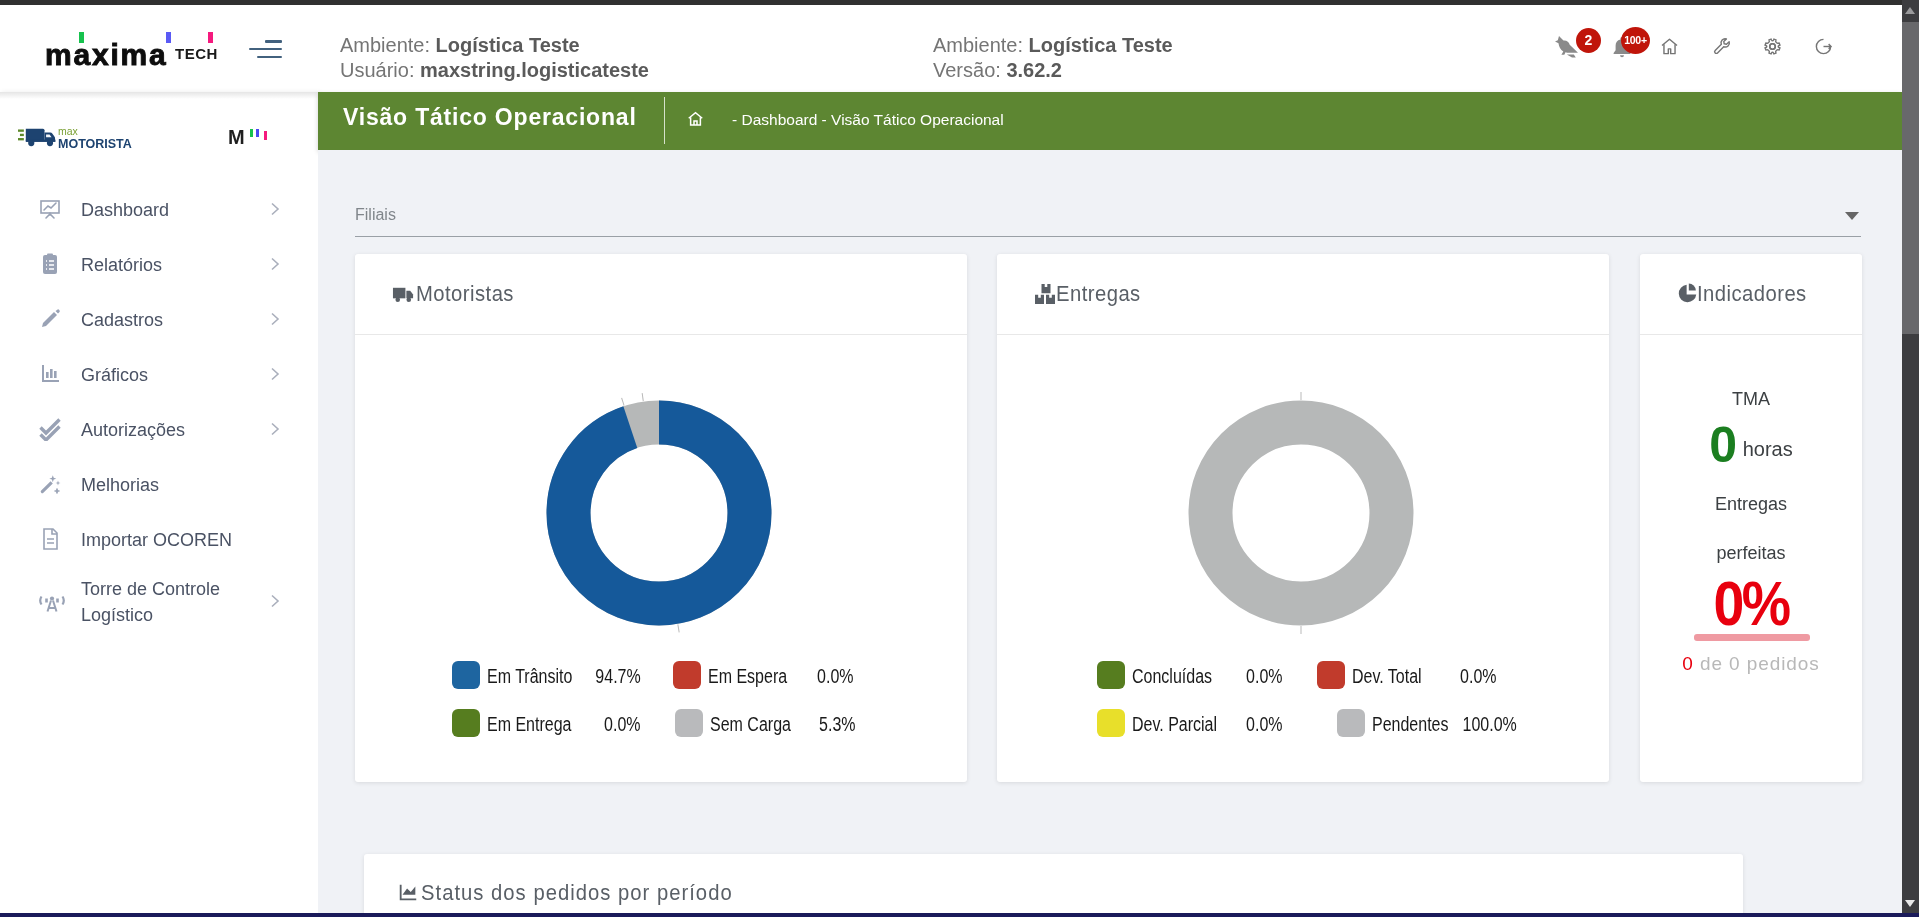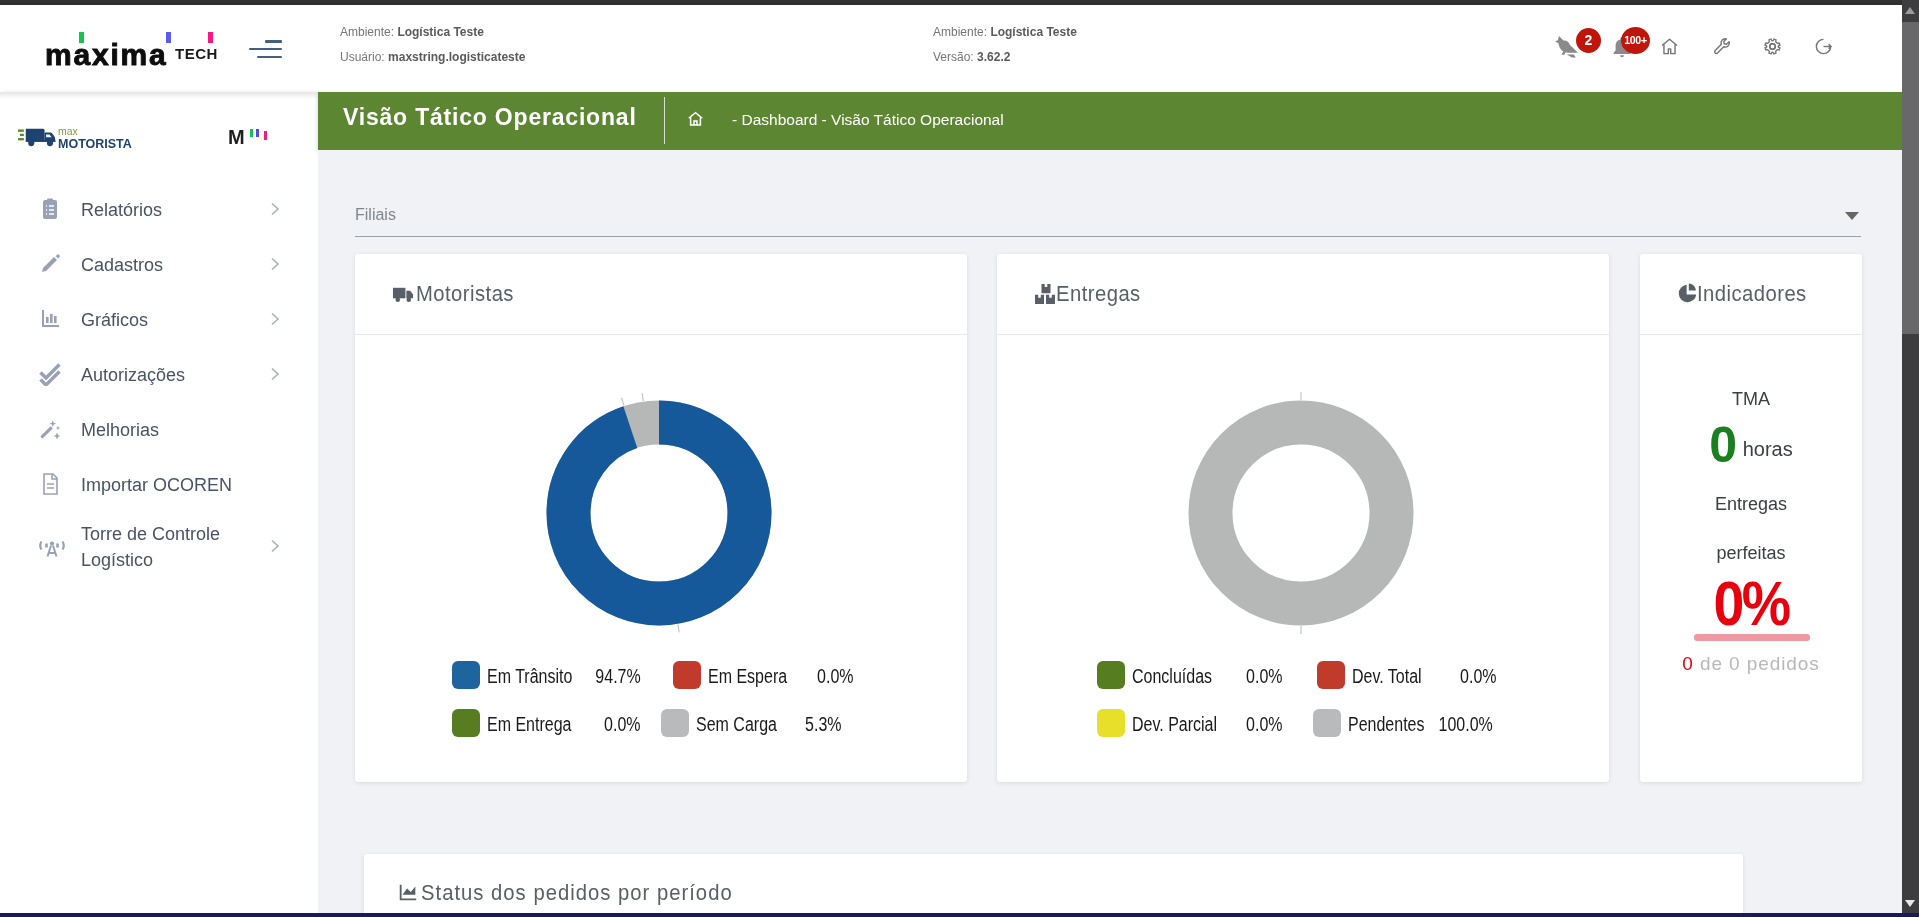--- a/index.html
+++ b/index.html
@@ -12,21 +12,21 @@
   .scrollbar { position:absolute; right:0; top:0; width:17px; height:917px; background:#3d3d40; z-index:60; }
   .scrollthumb { position:absolute; left:0; top:22px; width:17px; height:312px; background:#68686b; }
   .sarrow-up { position:absolute; top:7px; left:3px; width:0; height:0; border-left:5.5px solid transparent; border-right:5.5px solid transparent; border-bottom:7px solid #9a9a9c; }
   .sarrow-dn { position:absolute; bottom:10px; left:3px; width:0; height:0; border-left:5.5px solid transparent; border-right:5.5px solid transparent; border-top:7px solid #e8e8e8; }
   .botnavy { position:absolute; left:0; bottom:0; width:1919px; height:4px; background:#1a1a5a; z-index:70; }
 
   
   .logo { position:absolute; left:45px; top:30px; }
   .hamb { position:absolute; left:248px; top:39px; width:34px; height:22px; }
   .hamb div { position:absolute; right:0; height:2px; background:#42617e; border-radius:1px; }
-  .envcol { position:absolute; top:20px; font-size:12px; color:#757575; line-height:25px; }
+  .envcol { position:absolute; top:33px; font-size:20px; color:#757575; line-height:25px; }
   .envcol b { color:#5a5a5a; }
   .hicons { }
   .hico { position:absolute; }
   .badge { position:absolute; background:#c0150a; color:#fff; font-size:14px; font-weight:bold; text-align:center; }
 
   
   .slogo { position:absolute; left:18px; top:122px; }
   .mlogo { position:absolute; left:228px; top:126px; }
   .menu { position:absolute; left:0; top:181px; width:318px; }
   .mitem { position:relative; height:55px; display:flex; align-items:center; }
@@ -157,20 +157,33 @@
       <text x="0" y="18" font-size="20" font-weight="bold" fill="#1f1f1f">M</text>
       <rect x="22" y="3" width="3" height="8" fill="#17c24e"></rect>
       <rect x="28" y="3" width="3" height="8" fill="#4a4af0"></rect>
       <rect x="36" y="5" width="3" height="9" fill="#f51a7e"></rect>
     </svg>
   </div>
 
   <div class="menu">
     <div class="mitem">
       <span class="mi">
+      <svg width="24" height="24" viewBox="0 0 24 24" fill="none" stroke="#99a2b5" stroke-width="1.6">
+          <rect x="3" y="4" width="18" height="12"></rect>
+          <path d="M6 13l4-4 3 2 5-5" stroke-linecap="round"></path>
+          <path d="M12 16v2M8 21l4-4 4 4" stroke-linecap="round"></path>
+        </svg>
+      </span>
+      <span class="mt">Dashboard</span>
+      <span class="chev"><svg width="10" height="14" viewBox="0 0 10 14" fill="none" stroke="#aaafbc" stroke-width="1.6">
+          <path d="M2 1.5 8 7l-6 5.5"></path>
+        </svg></span>
+    </div>
+    <div class="mitem">
+      <span class="mi">
       <svg width="24" height="24" viewBox="0 0 24 24" fill="#99a2b5">
           <path d="M7 3h10a2 2 0 0 1 2 2v15a2 2 0 0 1-2 2H7a2 2 0 0 1-2-2V5a2 2 0 0 1 2-2z"></path>
           <rect x="9" y="1.5" width="6" height="4" rx="1" fill="#99a2b5"></rect>
           <g stroke="#fff" stroke-width="1.6">
             <path d="M8 9h1M11 9h5M8 13h1M11 13h5M8 17h1M11 17h5"></path>
           </g>
         </svg>
       </span>
       <span class="mt">Relatórios</span>
       <span class="chev"><svg width="10" height="14" viewBox="0 0 10 14" fill="none" stroke="#aaafbc" stroke-width="1.6">
@@ -298,21 +311,21 @@
       <div class="lrow" style="left:318px; top:407px; width:181px;">
         <span class="sw" style="background:#c13b2c;"></span>
         <span class="lt">Em Espera</span>
         <span class="lv">0.0%</span>
       </div>
       <div class="lrow" style="left:97px; top:455px; width:189px;">
         <span class="sw" style="background:#567d1f;"></span>
         <span class="lt">Em Entrega</span>
         <span class="lv">0.0%</span>
       </div>
-      <div class="lrow" style="left:306px; top:455px; width:181px;">
+      <div class="lrow" style="left:320px; top:455px; width:181px;">
         <span class="sw" style="background:#b9babc;"></span>
         <span class="lt">Sem Carga</span>
         <span class="lv">5.3%</span>
       </div>
     </div>
   </div>
 
   <div class="card" id="card-ent" style="left:997px; top:254px; width:612px; height:528px;">
     <div class="ctitle"></div>
     <span class="cico" style="left:37px;">
@@ -339,21 +352,21 @@
       <div class="lrow" style="left:320px; top:407px; width:180px;">
         <span class="sw" style="background:#c13b2c;"></span>
         <span class="lt">Dev. Total</span>
         <span class="lv">0.0%</span>
       </div>
       <div class="lrow" style="left:100px; top:455px; width:186px;">
         <span class="sw" style="background:#e8df2a;"></span>
         <span class="lt">Dev. Parcial</span>
         <span class="lv">0.0%</span>
       </div>
-      <div class="lrow" style="left:316px; top:455px; width:180px;padding-left:16px;">
+      <div class="lrow" style="left:340px; top:455px; width:180px;padding-left:16px;">
         <span class="sw" style="background:#b9babc;"></span>
         <span class="lt">Pendentes</span>
         <span class="lv">100.0%</span>
       </div>
     </div>
   </div>
 
   <div class="card" id="card-ind" style="left:1640px; top:254px; width:222px; height:528px;">
     <div class="ctitle"></div>
     <span class="cico" style="left:37px;">

